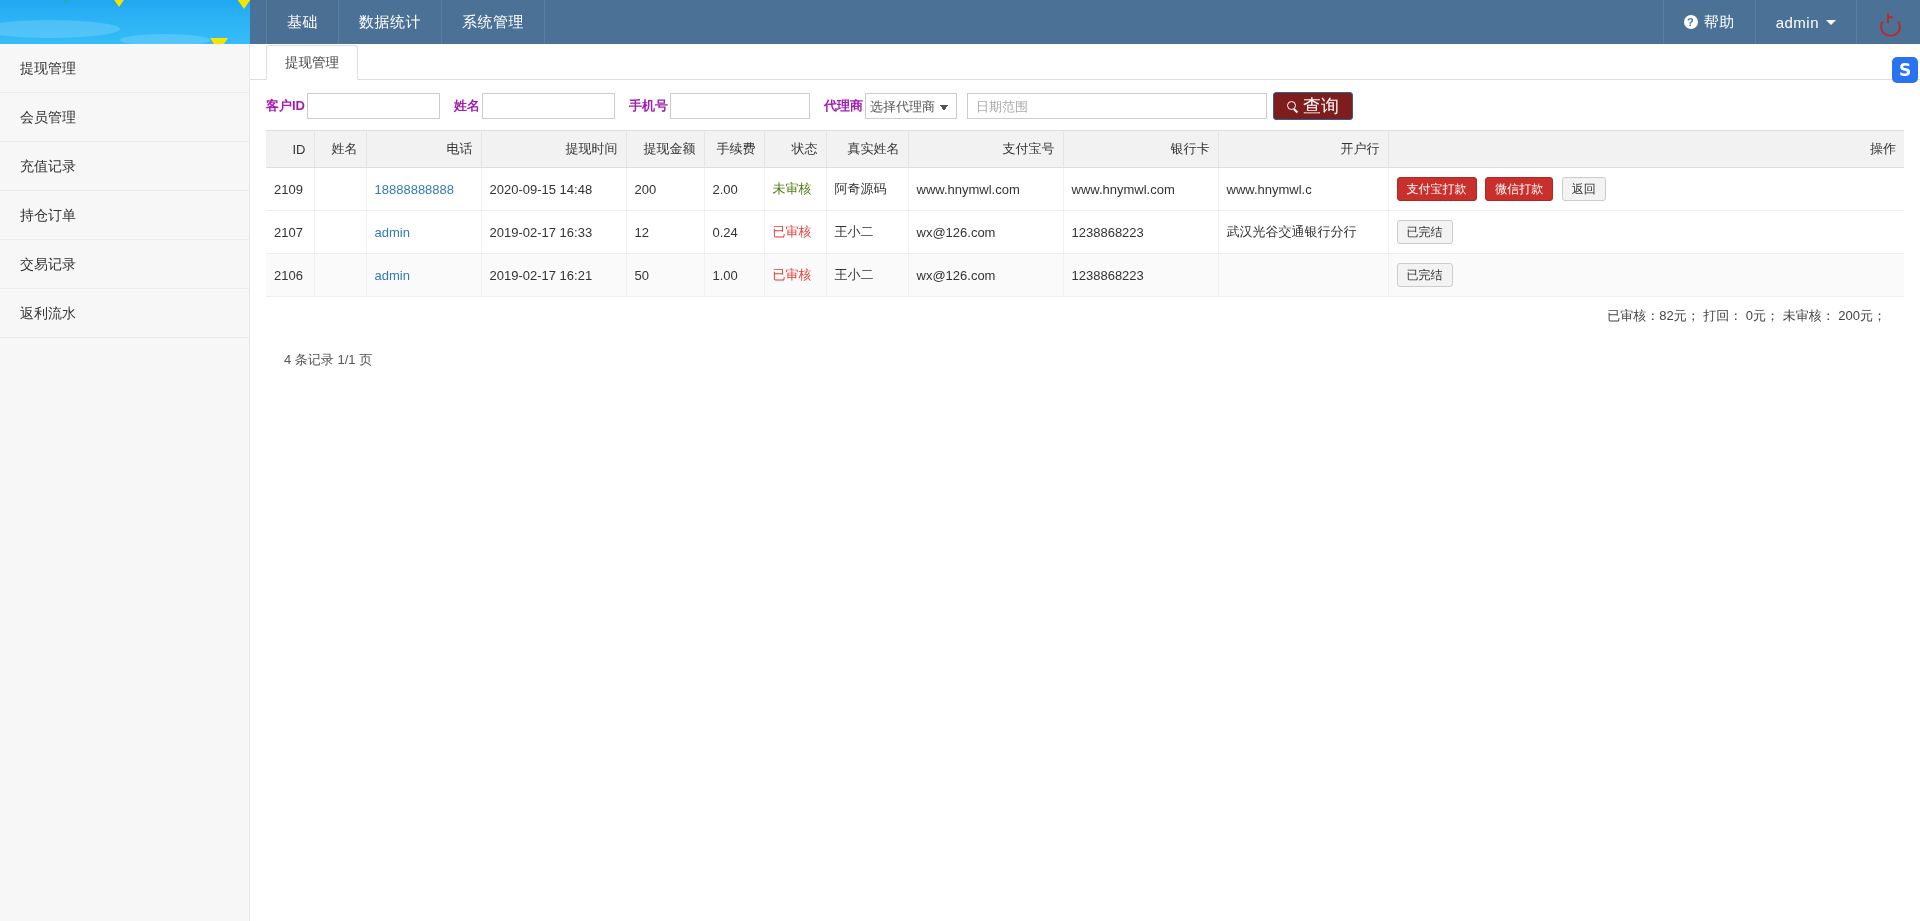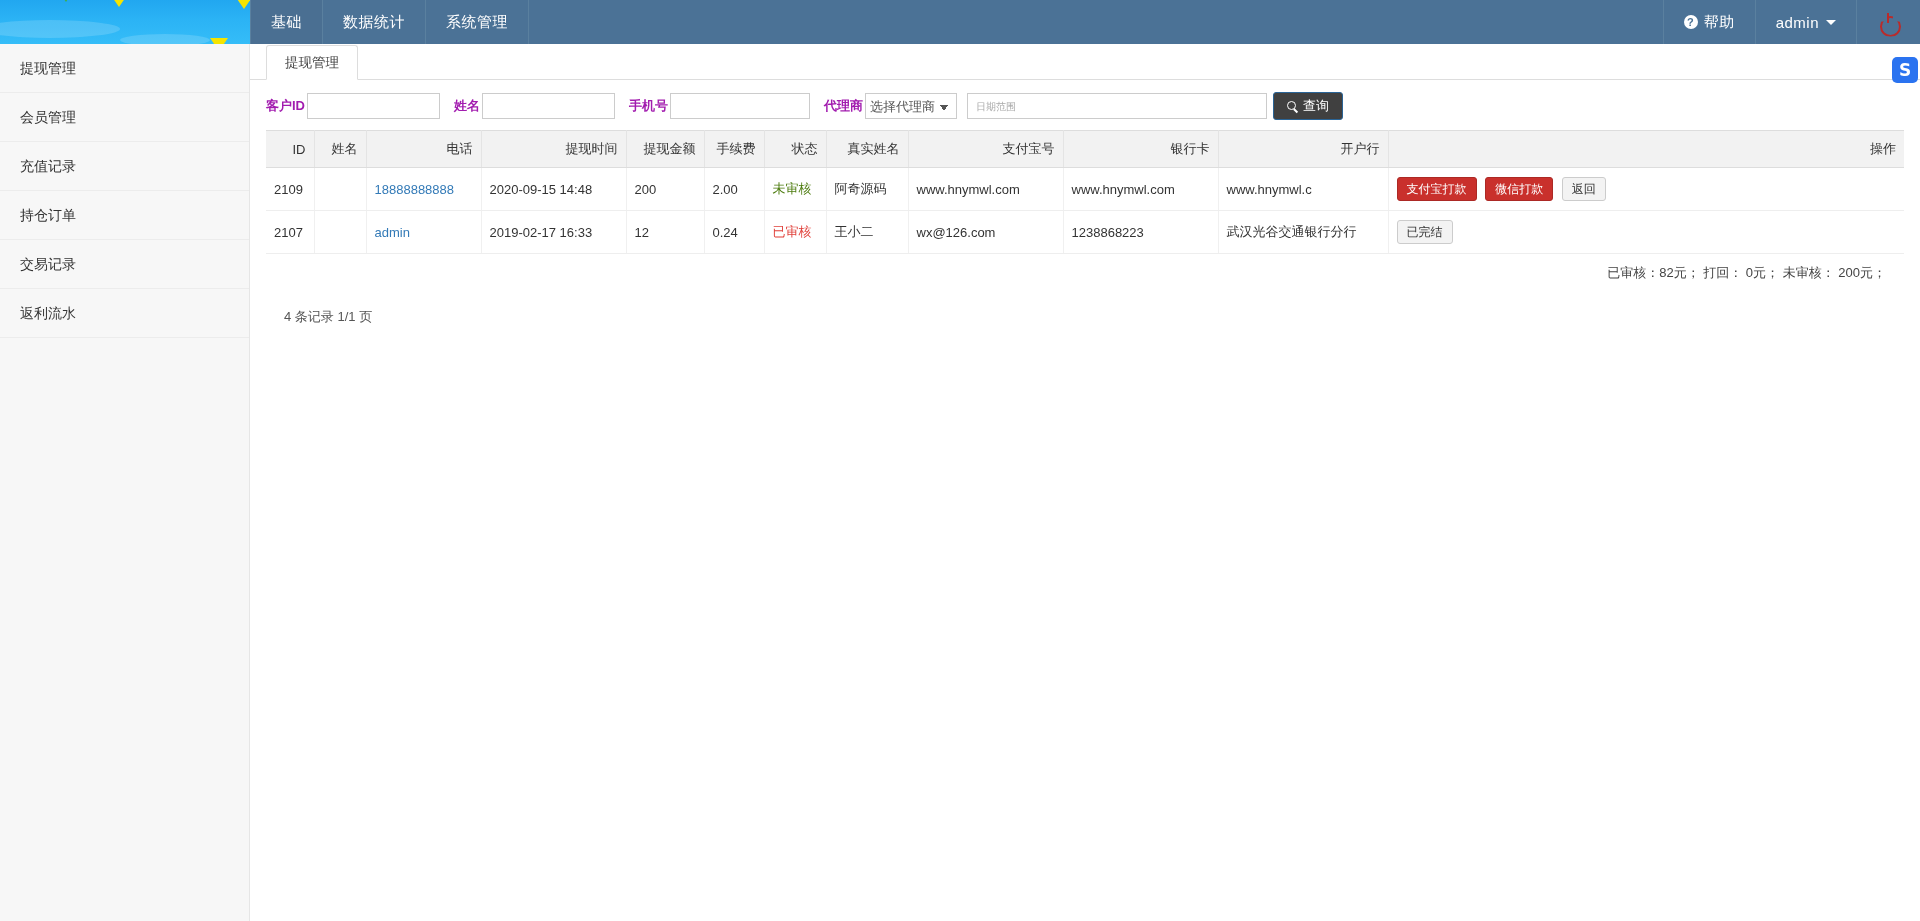--- a/index.html
+++ b/index.html
@@ -49,21 +49,21 @@
   .logo-box .c2 { width: 90px;  height: 12px; left: 120px; top: 34px; }
 
   .nav-main { display: flex; align-items: stretch; }
   .nav-item {
     display: flex; align-items: center; justify-content: center;
     padding: 0 20px; min-width: 64px;
     color: #ffffff; font-size: 15px; letter-spacing: .5px;
     border-right: 1px solid #5a809f;
     cursor: pointer; user-select: none;
   }
-  .nav-item:first-child { border-left: 1px solid #5a809f; }
+  .nav-item:first-child { border-left: 1px solid #5a809f; margin-left: 16px; }
   .nav-item.active { background: #4a6f92; }
   .nav-spacer { flex: 1 1 auto; }
 
   .nav-right { display: flex; align-items: stretch; }
   .nav-right .nav-item { border-right: none; border-left: 1px solid #5a809f; }
   .help-icon {
     display: inline-block; width: 14px; height: 14px; border-radius: 50%;
     background: #ffffff; color: #4b7296; font-size: 11px; font-weight: bold;
     line-height: 14px; text-align: center; margin-right: 6px;
   }
@@ -158,29 +158,29 @@
     background-image:
       linear-gradient(45deg, transparent 50%, #555 50%),
       linear-gradient(135deg, #555 50%, transparent 50%);
     background-position: calc(100% - 12px) 11px, calc(100% - 7px) 11px;
     background-size: 5px 5px, 5px 5px;
     background-repeat: no-repeat;
   }
   .date-input {
     height: 26px; width: 300px;
     border: 1px solid #ccc; background: #fff;
-    padding: 0 8px; font-size: 10px; color: #333;
+    padding: 0 8px; font-size: 13px; color: #333;
     outline: none; margin-right: 6px;
     font-family: "Liberation Sans", sans-serif;
   }
   .date-input::placeholder { color: #aaa; }
   .btn-search {
     height: 28px; padding: 0 13px;
-    background: #404040; border: 1px solid #2a6496;
-    color: #fff; font-size: 13px; border-radius: 3px;
+    background: #7f1d1d; border: 1px solid #2a6496;
+    color: #fff; font-size: 18px; border-radius: 3px;
     cursor: pointer; display: inline-flex; align-items: center; gap: 5px;
     font-family: "Liberation Sans", sans-serif;
   }
   .mag {
     display: inline-block; width: 11px; height: 11px; position: relative;
   }
   .mag::before {
     content: ""; position: absolute; left: 0; top: 0;
     width: 7px; height: 7px; border: 1.6px solid #fff; border-radius: 50%;
   }
@@ -408,20 +408,36 @@
             <td class="st-red">已审核</td>
             <td>王小二</td>
             <td>wx@126.com</td>
             <td>1238868223</td>
             <td>武汉光谷交通银行分行</td>
             <td>
               <span class="btn-sm btn-default">已完结</span>
             </td>
           </tr>
 
+          <tr class="alt">
+            <td>2106</td>
+            <td></td>
+            <td><span class="link">admin</span></td>
+            <td>2019-02-17 16:21</td>
+            <td>50</td>
+            <td>1.00</td>
+            <td class="st-red">已审核</td>
+            <td>王小二</td>
+            <td>wx@126.com</td>
+            <td>1238868223</td>
+            <td></td>
+            <td>
+              <span class="btn-sm btn-default">已完结</span>
+            </td>
+          </tr>
 
         </tbody>
       </table>
 
       <div class="summary">已审核：82元； 打回： 0元； 未审核： 200元；</div>
       <div class="pager">4 条记录 1/1 页</div>
     </div>
   </div>
 
   <div class="ime-badge">

